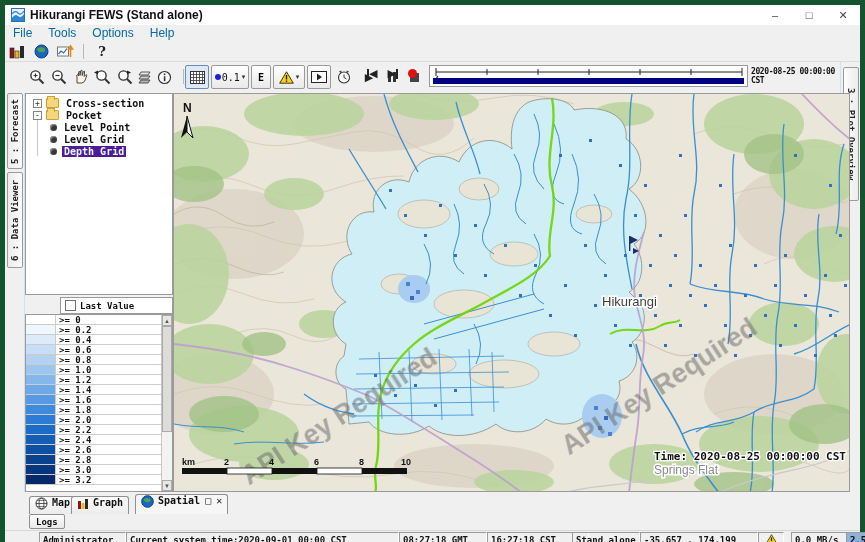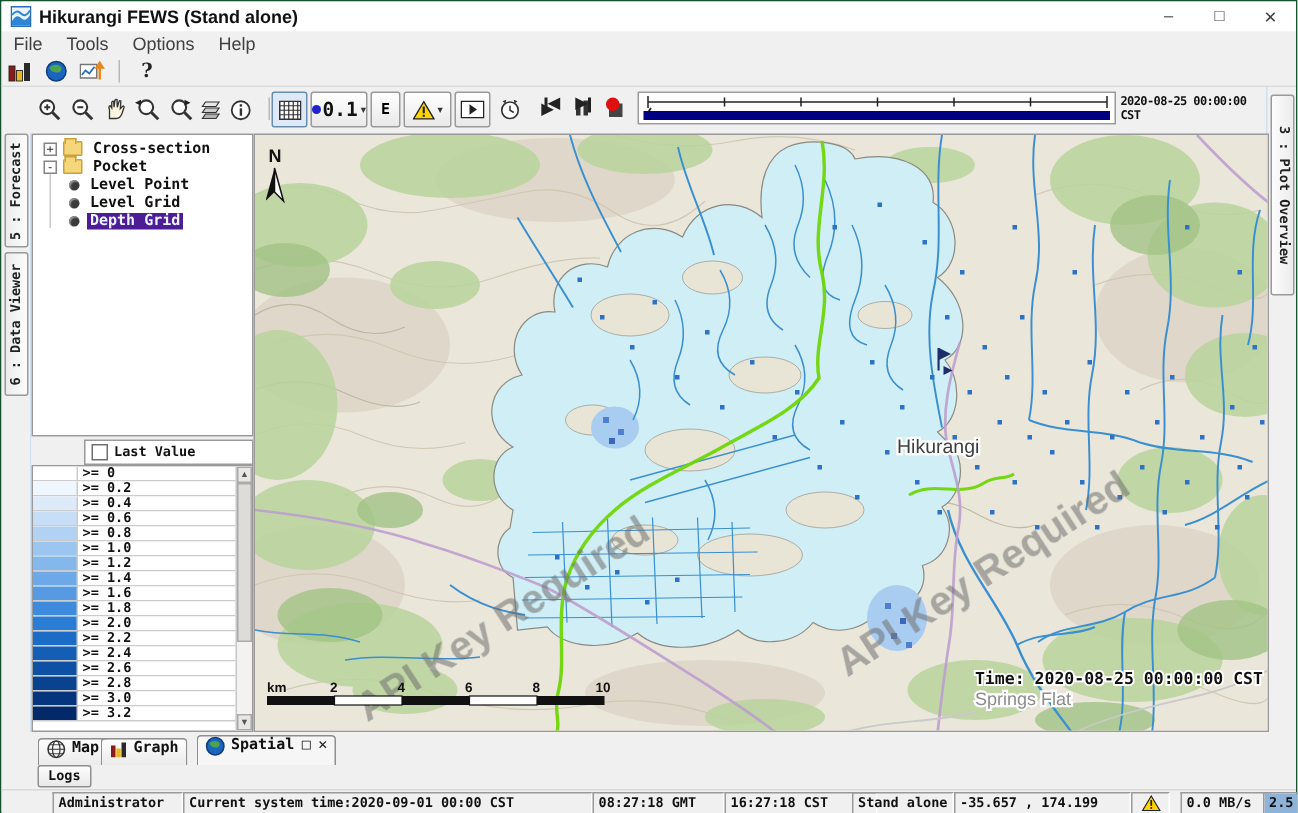--- a/index.html
+++ b/index.html
@@ -1,44 +1,44 @@
 <!DOCTYPE html>
 <html><head>
 <meta charset="utf-8">
 <style>
   * { margin:0; padding:0; box-sizing:border-box; }
   html,body { width:865px; height:542px; overflow:hidden; }
   body { font-family:"Liberation Sans", sans-serif; background:#f0f0f0; position:relative; }
-  .win { position:absolute; inset:0; border:1px solid #14532d; background:#f0f0f0; }
+  .win { position:absolute; inset:0; border:5px solid #14532d; background:#f0f0f0; }
 
   
   .titlebar { position:absolute; left:0; top:0; width:100%; height:20px; background:#ffffff; display:flex; align-items:center; }
   .app-icon { width:14px; height:14px; margin:0 5px 0 6px; }
   .title-text { font-size:12px; font-weight:600; color:#111; }
   .win-controls { position:absolute; right:0; top:0; height:20px; display:flex; }
   .win-btn { width:34px; height:20px; display:flex; align-items:center; justify-content:center; font-size:11px; color:#444; }
 
   
   .menubar { position:absolute; left:0; top:20px; width:100%; height:16px; background:#f0f0f0; display:flex; align-items:center; border-bottom:0; }
-  .menu-item { font-size:12px; color:#404040; padding:0 8px; }
+  .menu-item { font-size:12px; color:#0369a1; padding:0 8px; }
 
   
   .toolbar1 { position:absolute; left:0; top:36px; width:100%; height:21px; background:#f0f0f0; border-bottom:1px solid #dcdcdc; display:flex; align-items:center; }
   .tb1-btn { width:24px; height:19px; display:flex; align-items:center; justify-content:center; }
   .vsep { width:1px; height:15px; background:#b8b8b8; margin:0 6px; }
   .help-q { font-size:13px; font-weight:bold; color:#222; font-family:"DejaVu Serif", serif; }
 
   
   .toolbar2 { position:absolute; left:0; top:57px; width:100%; height:31px; background:#f0f0f0; }
   .t2 { position:absolute; top:3px; height:24px; display:flex; align-items:center; justify-content:center; }
   .tbtn { border:1px solid #9a9a9a; border-radius:2px; background:linear-gradient(#ffffff,#e9e9e9); }
   .tbtn.pressed { border-color:#6a8cb0; background:#dde9f6; }
   .flatbtn { border:1px solid transparent; }
   .ddarrow { font-size:7px; color:#333; margin-left:2px; }
-  .interval-label { font-size:13px; font-weight:bold; color:#111; font-family:"DejaVu Sans Mono", monospace; }
+  .interval-label { font-size:10px; font-weight:normal; color:#111; font-family:"DejaVu Sans Mono", monospace; }
   .blue-dot { width:6px; height:6px; border-radius:50%; background:#2222cc; margin-right:1px; }
   .pb-bar { display:inline-block; width:3px; height:10px; background:#333; margin:0 1px; }
   .pb-stop { display:inline-block; width:9px; height:9px; background:#444; }
   .pb-tri { font-size:11px; color:#222; line-height:1; }
   .pb-edge { display:inline-block; width:2px; height:10px; background:#222; }
   .pb-rec { display:inline-block; width:9px; height:9px; border-radius:50%; background:#e01010; }
   .timeline-box { position:absolute; left:424px; top:60px; width:319px; height:22px; background:#fdfdfd; border:1px solid #9a9a9a; }
   .tl-date { position:absolute; left:746px; top:60px; width:100px; height:22px; display:flex; align-items:center; font-family:"DejaVu Sans Mono", monospace; font-size:8px; letter-spacing:-0.4px; font-weight:bold; color:#111; }
 
   

